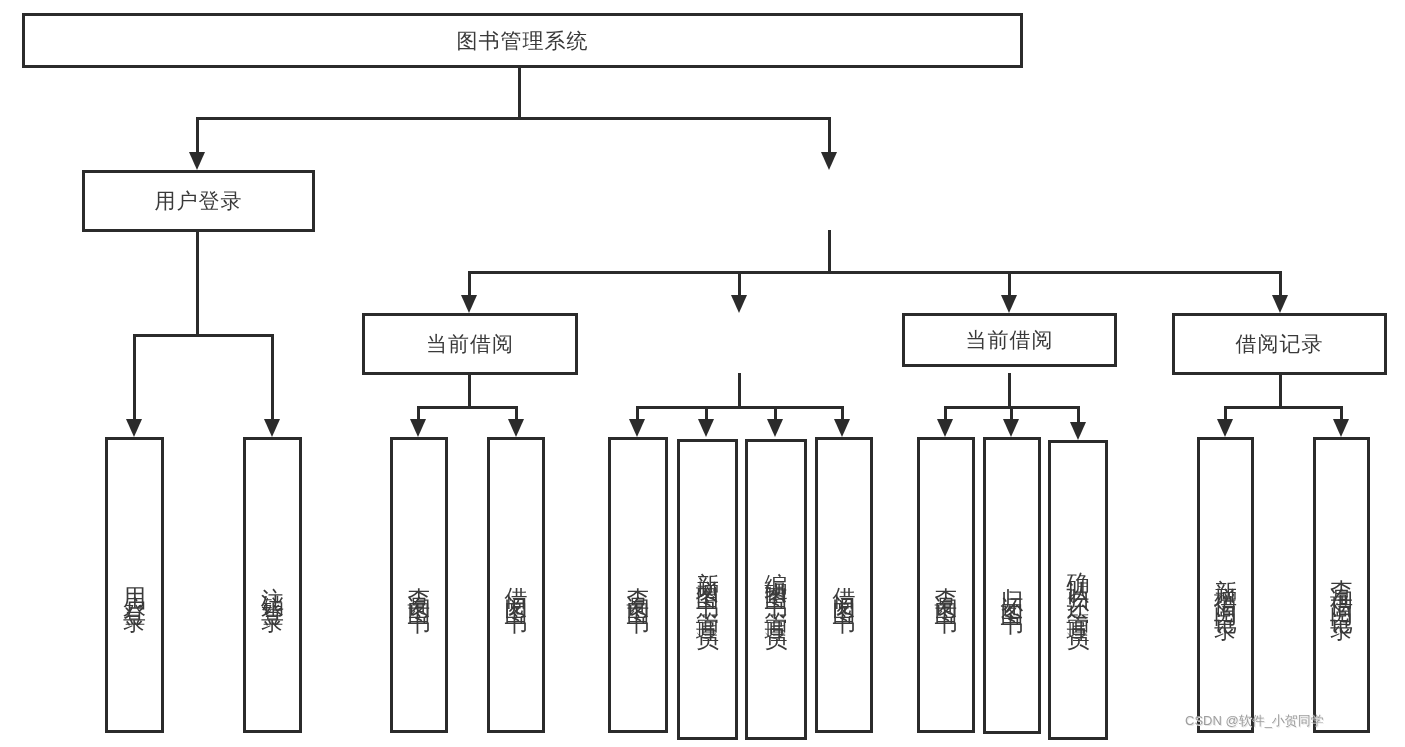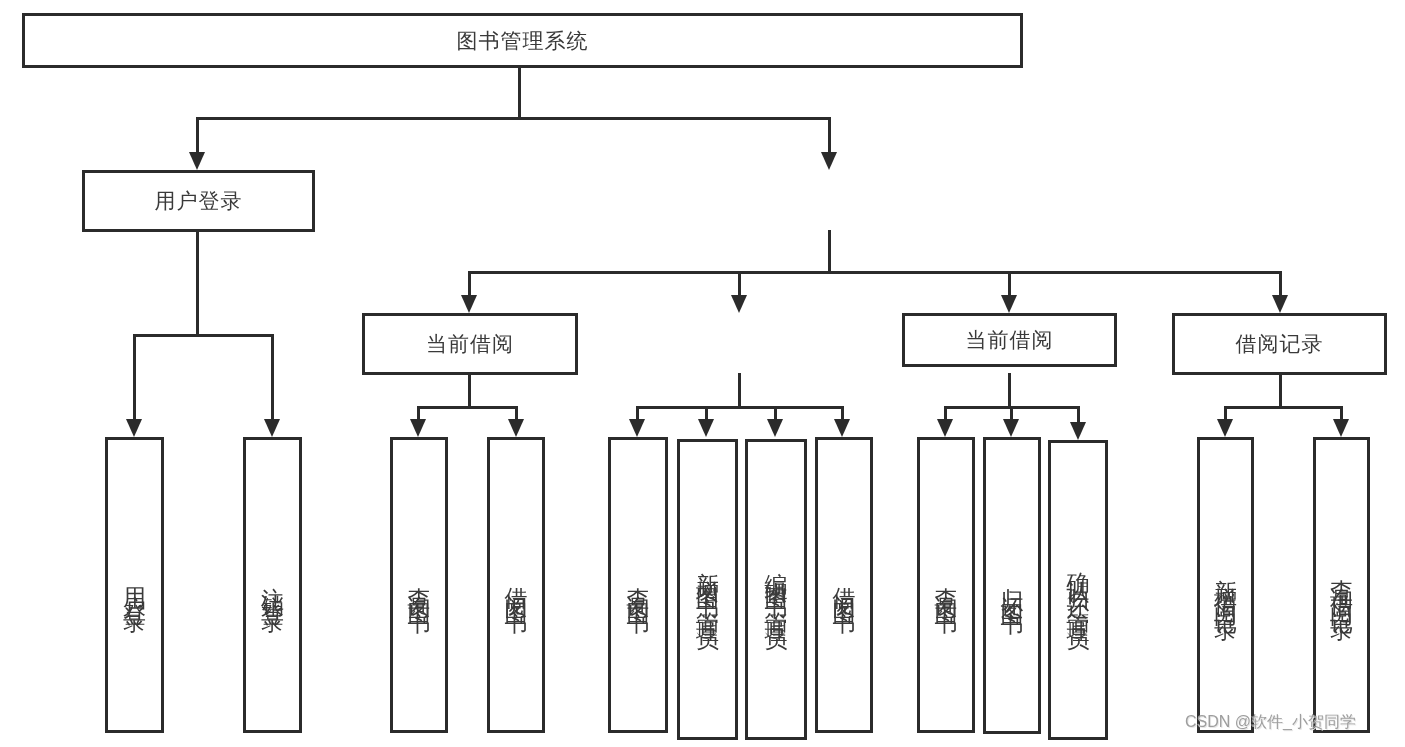--- a/index.html
+++ b/index.html
@@ -18,21 +18,21 @@
   }
   .vline,.hline{position:absolute;background:#2b2b2b;}
   .vline{width:3px;}
   .hline{height:3px;}
   .arrow{
     position:absolute;width:0;height:0;
     border-left:8px solid transparent;border-right:8px solid transparent;
     border-top:18px solid #2b2b2b;
   }
   .watermark{
-    position:absolute;left:1185px;top:712px;font-size:16px;color:#9e9e9e;
+    position:absolute;left:1185px;top:712px;font-size:13px;color:#9e9e9e;
     white-space:nowrap;text-shadow:1px 1px 0 #e8e8e8;
   }
 </style>
 </head>
 <body>
 
 <div class="canvas">
 
   <div class="box hnode" style="left:22px;top:13px;width:1001px;height:55px">
     <span>图书管理系统</span>

